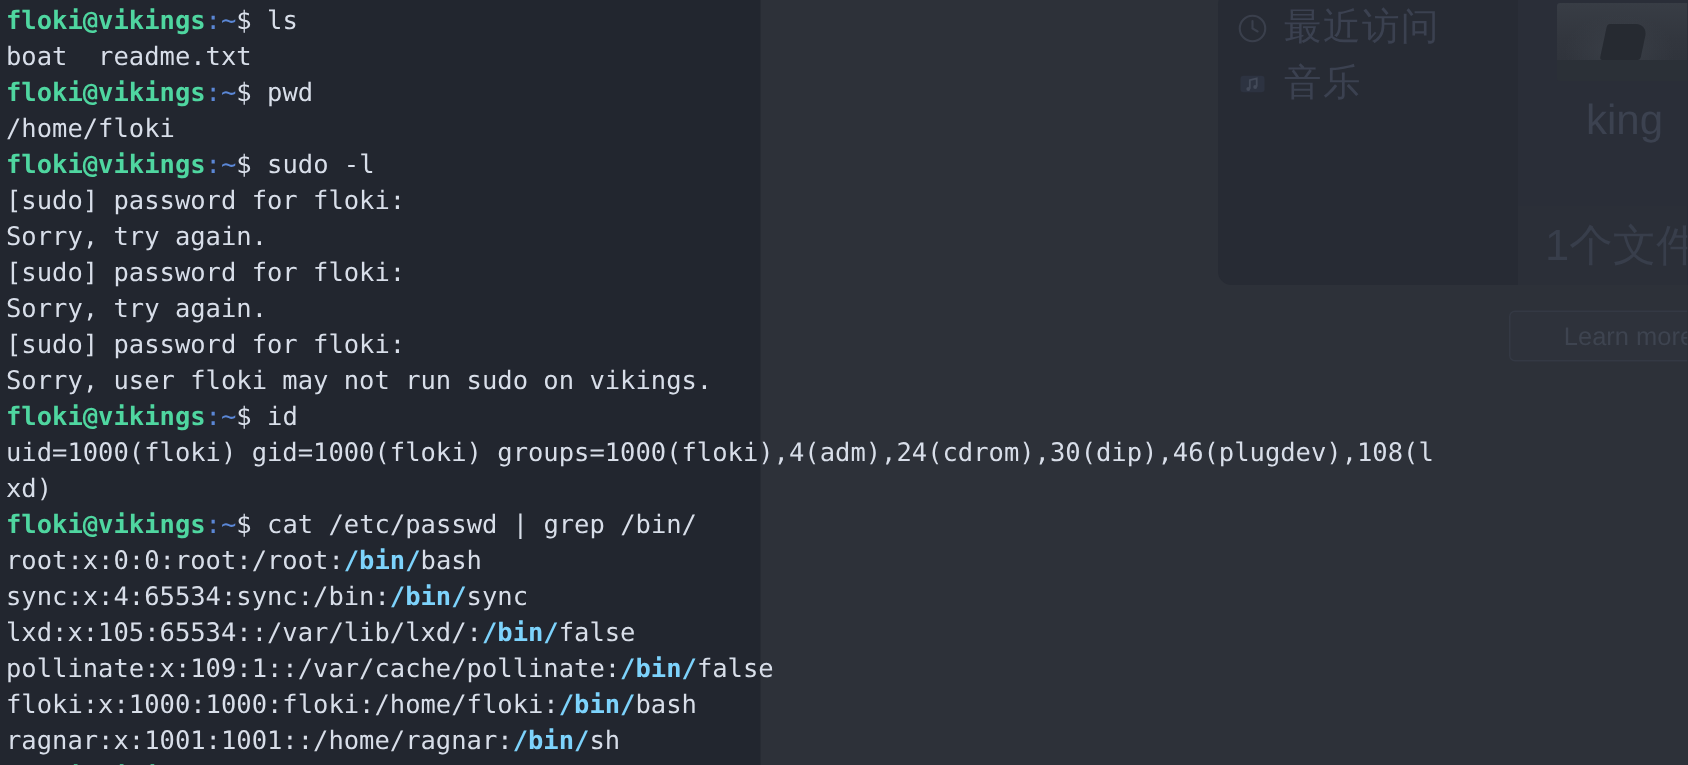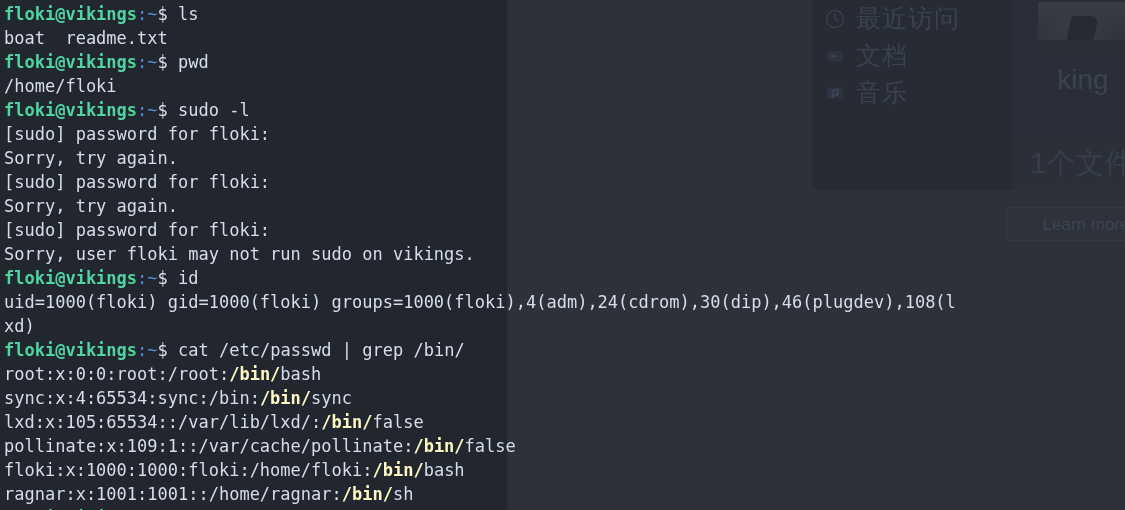--- a/index.html
+++ b/index.html
@@ -148,21 +148,21 @@
     line-height:24px;
     color:#d8dee9;
     white-space:pre;
     letter-spacing:0px;
   }
   .ln { height:24px; }
 
   .u   { color:#4fd6a0; font-weight:bold; }   
   .c   { color:#5b87d6; }                      
   .p   { color:#d8dee9; }                      
-  .hit { color:#fef9c3; font-weight:bold; }
+  .hit { color:#7dd3fc; font-weight:bold; }
 </style>
 </head>
 <body>
 
 <div id="screen">
 
   <div id="desktop">
 
     <div class="fm-window">
 
@@ -172,29 +172,20 @@
           <span class="fm-ico">
             <svg width="20" height="20" viewBox="0 0 20 20">
               <circle cx="10" cy="10" r="8.5" fill="none" stroke="#4a5160" stroke-width="1.4"></circle>
               <path d="M10 5 L10 10 L13.4 12" fill="none" stroke="#4a5160" stroke-width="1.4" stroke-linecap="round"></path>
             </svg>
           </span>
           <span class="fm-label">最近访问</span>
         </div>
 
 
-        <div class="fm-item">
-          <span class="fm-ico">
-            <svg width="20" height="20" viewBox="0 0 20 20">
-              <rect x="2" y="5" width="16" height="10.5" rx="2" fill="#323a4c"></rect>
-              <rect x="5" y="9" width="6.5" height="2.2" rx="1.1" fill="#495268"></rect>
-            </svg>
-          </span>
-          <span class="fm-label">文档</span>
-        </div>
 
         <div class="fm-item">
           <span class="fm-ico">
             <svg width="20" height="20" viewBox="0 0 20 20">
               <rect x="2" y="4.5" width="16" height="11" rx="2" fill="#323a4c"></rect>
               <path d="M8.2 13.2 V7.4 l4.6 -1.1 v5.6" fill="none" stroke="#5a6symbol" stroke-width="0"></path>
               <path d="M8.2 13.2 V7.4 l4.6 -1.1 v5.6" fill="none" stroke="#5b6478" stroke-width="1.2"></path>
               <circle cx="7.2" cy="13.3" r="1.3" fill="#5b6478"></circle>
               <circle cx="11.8" cy="12" r="1.3" fill="#5b6478"></circle>
             </svg>

